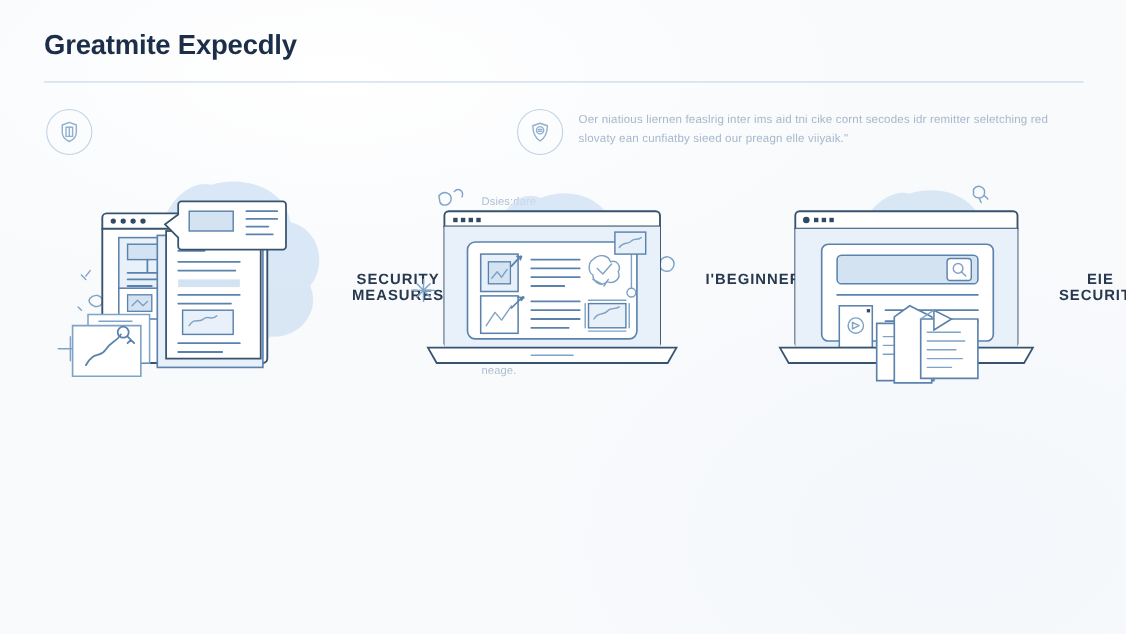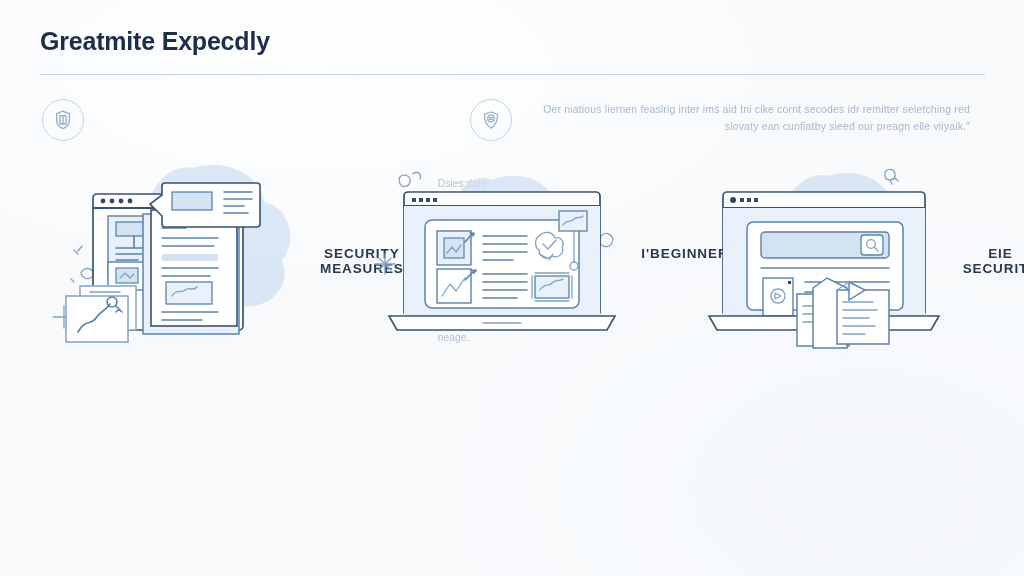--- a/index.html
+++ b/index.html
@@ -46,21 +46,21 @@
     padding: 22px 40px 0 42px;
     gap: 36px;
   }
   .intro-block {
     display: flex;
     gap: 14px;
     align-items: flex-start;
     flex: 1;
   }
   .intro-block.left  { max-width: 392px; }
-  .intro-block.right { max-width: 500px; text-align: right; }
+  .intro-block.right { max-width: 500px; }
 
   .round-icon {
     flex: 0 0 auto;
     width: 42px;
     height: 42px;
     border-radius: 50%;
     border: 1.4px solid #b6cce0;
     display: flex;
     align-items: center;
     justify-content: center;

